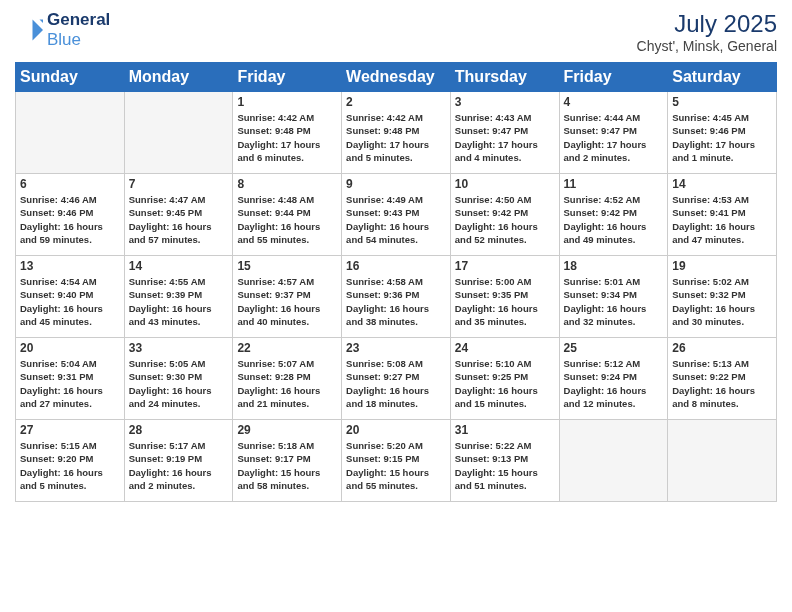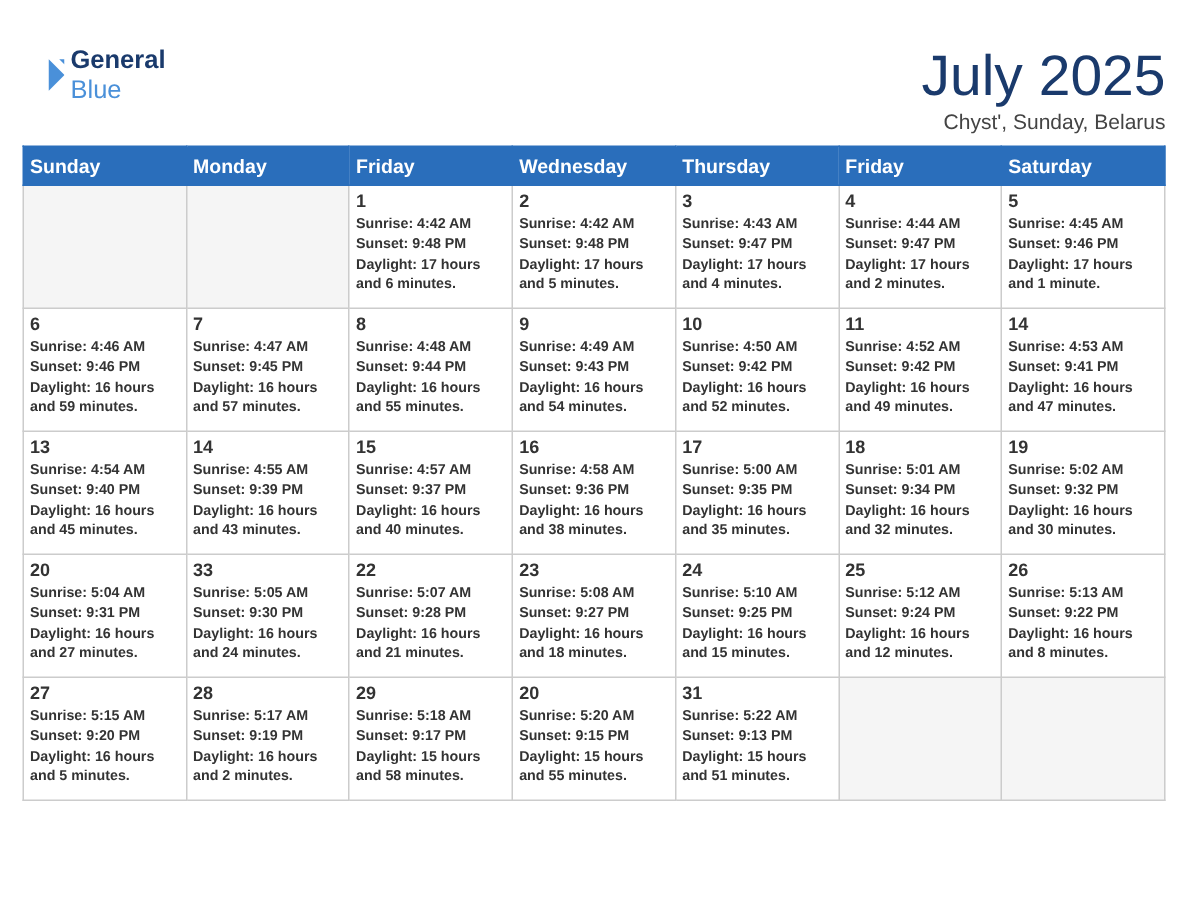--- a/index.html
+++ b/index.html
@@ -14,53 +14,52 @@
       width: 792px;
       height: 612px;
       padding: 10px 15px;
       background: #fff;
     }
     .header {
       display: flex;
       justify-content: space-between;
       align-items: flex-start;
       margin-bottom: 8px;
-      margin-top: 20px;
     }
     .logo {
       display: flex;
       align-items: center;
     }
     .logo-icon {
       width: 28px;
       height: 28px;
       margin-right: 4px;
       position: relative;
     }
     .title-block {
       text-align: right;
     }
     .month-title {
-      font-size: 38px;
+      font-size: 24px;
       color: #1a3a6c;
       font-weight: normal;
     }
     .location {
       font-size: 14px;
       color: #444;
     }
     table {
       width: 100%;
       border-collapse: collapse;
       table-layout: fixed;
     }
     thead th {
       background: #2a6ebb;
       color: #fff;
-      font-size: 13px;
+      font-size: 16px;
       font-weight: bold;
       padding: 5px 4px;
       text-align: left;
       border: 1px solid #2a6ebb;
     }
     td {
       border: 1px solid #ccc;
       vertical-align: top;
       padding: 3px 4px;
       font-size: 10px;
@@ -95,21 +94,21 @@
         <polygon points="20,4 32,16 20,28" fill="#4a90d9"></polygon>
         <polygon points="28,4 32,8 32,4" fill="#4a90d9"></polygon>
       </svg>
       <div>
         <div style="font-size:17px;font-weight:bold;color:#1a3a6c;line-height:1.15;">General</div>
         <div style="font-size:17px;font-weight:normal;color:#4a90d9;line-height:1.15;">Blue</div>
       </div>
     </div>
     <div class="title-block">
       <div class="month-title">July 2025</div>
-      <div class="location">Chyst', Sunday, Belarus</div>
+      <div class="location">Chyst', Minsk, General</div>
     </div>
   </div>
 
   <table>
     <thead>
       <tr>
         <th>Sunday</th>
         <th>Monday</th>
         <th>Friday</th>
         <th>Wednesday</th>

